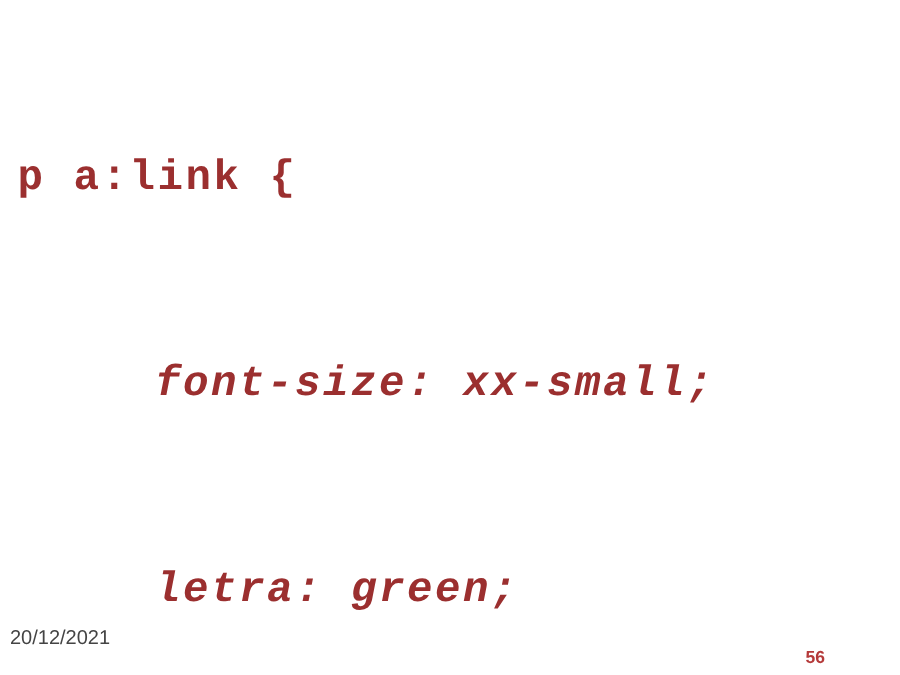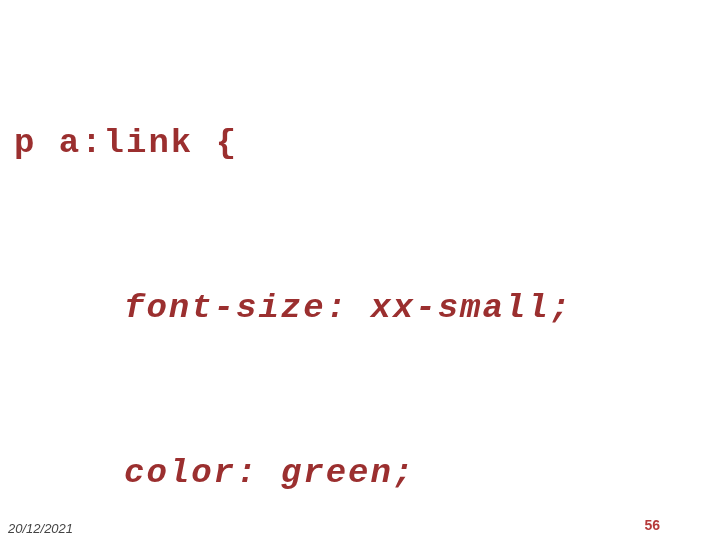--- a/index.html
+++ b/index.html
@@ -44,46 +44,45 @@
     position: absolute;
     top: 270px;
     left: 6px;
     right: 20px;
     font-size: 36px;
     line-height: 44px;
     color: #222222;
   }
   .footer-date {
     position: absolute;
-    bottom: 4px;
+    bottom: 20px;
     left: 8px;
-    font-size: 13px;
+    font-size: 16px;
     color: #444;
     font-family: Arial, sans-serif;
-    font-style: italic;
   }
   .footer-page {
     position: absolute;
     bottom: 7px;
     right: 0px;
     font-size: 14px;
     color: #b53a3a;
     font-family: Arial, sans-serif;
     font-weight: bold;
   }
 </style>
 </head>
 <body>
 
 <div class="slide">
 
   <div class="code-block">
     <span class="code-line">p a:link {</span>
     <span class="code-line indent">font-size: xx-small;</span>
-    <span class="code-line indent">color: green;</span>
+    <span class="code-line indent">letra: green;</span>
     
   </div>
 
 
   <div class="footer-date">20/12/2021</div>
   <div class="footer-page">56</div>
 
 </div>
 
 </body></html>

